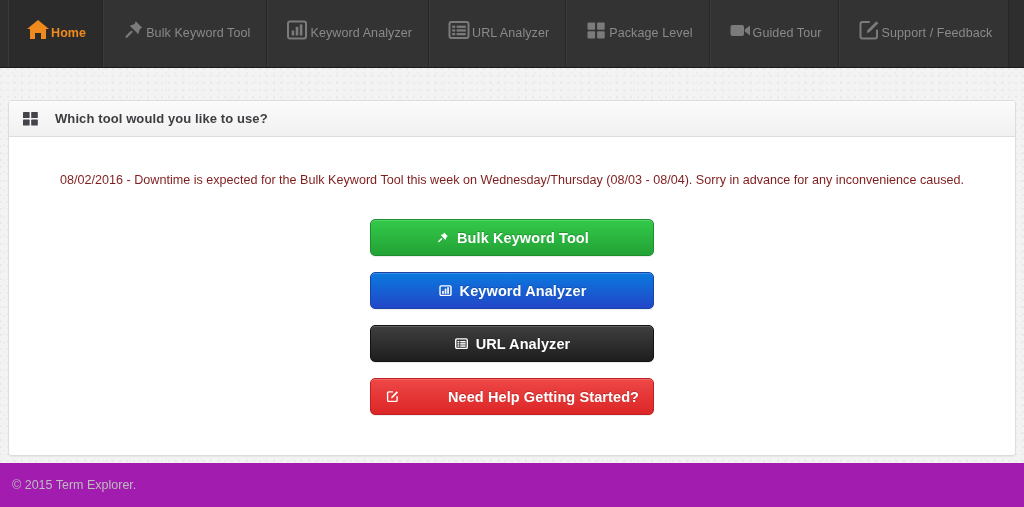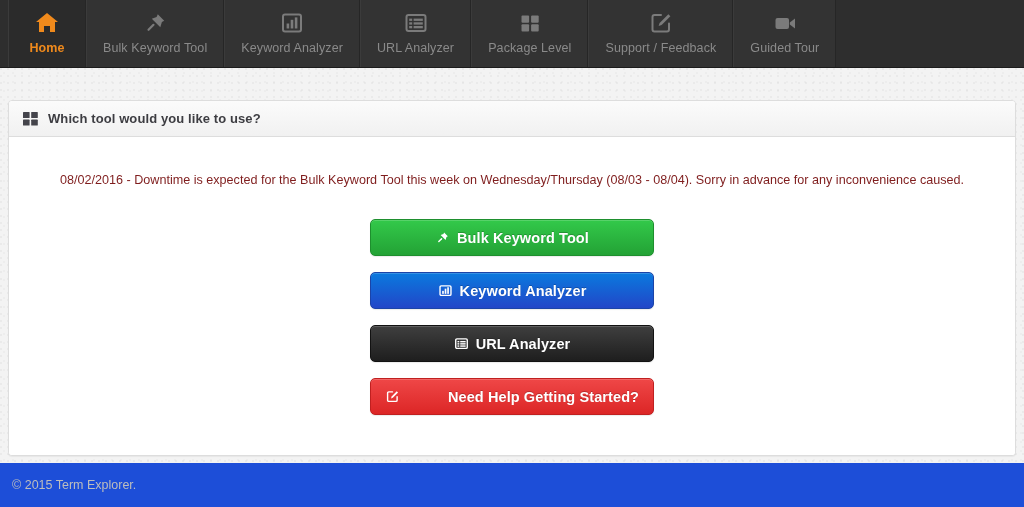--- a/index.html
+++ b/index.html
@@ -45,21 +45,21 @@
 
   .nav-spacer-left {
     width: 8px;
     background: #2e2e2e;
     flex: 0 0 8px;
   }
 
   .nav-item {
     position: relative;
     display: flex;
-    flex-direction: column;
+    flex-direction: row;
     align-items: center;
     justify-content: center;
     padding: 6px 16px 8px 16px;
     background: #333333;
     color: #8a8a8a;
     cursor: pointer;
     border-right: 1px solid #262626;
     border-left: 1px solid #3b3b3b;
     min-width: 78px;
   }
@@ -106,20 +106,21 @@
     overflow: hidden;
   }
 
   .panel-heading {
     height: 36px;
     background: linear-gradient(to bottom, #fbfbfb 0%, #f1f1f1 100%);
     border-bottom: 1px solid #dddddd;
     display: flex;
     align-items: center;
     padding: 0 14px;
+    gap: 7px;
   }
 
   .panel-heading-icon {
     display: flex;
     align-items: center;
     margin-right: 10px;
   }
 
   .panel-title {
     font-size: 13px;
@@ -175,21 +176,21 @@
   .btn-blue   { background: linear-gradient(to bottom, #0a7ade 0%, #2246c8 100%); border-color: #1b44a8; }
   .btn-dark   { background: linear-gradient(to bottom, #3f3f3f 0%, #1e1e1e 100%); border-color: #121212; }
   .btn-red    { background: linear-gradient(to bottom, #ef4747 0%, #dc2626 100%); border-color: #c02020; gap: 48px; }
 
   
   .footer {
     position: absolute;
     left: 0; top: 463px;
     width: 1024px;
     height: 44px;
-    background: #1d4ed8;
+    background: #a21caf;
     display: flex;
     align-items: center;
     padding: 4px 12px;
     z-index: 5;
   }
   .footer-text {
     color: #bdbdbd;
     font-size: 12.5px;
   }
 </style>
@@ -257,35 +258,35 @@
         <rect x="4.5" y="13.3" width="7.6" height="7.2" rx="1" fill="#7b7b7b"></rect>
         <rect x="14.1" y="13.3" width="7.6" height="7.2" rx="1" fill="#7b7b7b"></rect>
       </svg>
     </span>
     <span class="nav-label">Package Level</span>
   </div>
 
   <div class="nav-item">
     <span class="nav-icon">
       <svg width="26" height="24" viewBox="0 0 26 24">
+        <rect x="3.5" y="7" width="13.5" height="11" rx="2" fill="#7b7b7b"></rect>
+        <path d="M17.8 11.6 L23 7.6 L23 17.4 L17.8 13.4 Z" fill="#7b7b7b"></path>
+      </svg>
+    </span>
+    <span class="nav-label">Guided Tour</span>
+  </div>
+
+  <div class="nav-item">
+    <span class="nav-icon">
+      <svg width="26" height="24" viewBox="0 0 26 24">
         <path d="M21 12.4 V18.5 a2 2 0 0 1 -2 2 H6.5 a2 2 0 0 1 -2 -2 V6 a2 2 0 0 1 2 -2 H13" fill="none" stroke="#7b7b7b" stroke-width="2" stroke-linecap="round"></path>
         <path d="M20.4 3.2 L22.4 5.2 L13.6 14 L10.6 15 L11.6 12 Z" fill="#7b7b7b"></path>
       </svg>
     </span>
     <span class="nav-label">Support / Feedback</span>
-  </div>
-
-  <div class="nav-item">
-    <span class="nav-icon">
-      <svg width="26" height="24" viewBox="0 0 26 24">
-        <rect x="3.5" y="7" width="13.5" height="11" rx="2" fill="#7b7b7b"></rect>
-        <path d="M17.8 11.6 L23 7.6 L23 17.4 L17.8 13.4 Z" fill="#7b7b7b"></path>
-      </svg>
-    </span>
-    <span class="nav-label">Guided Tour</span>
   </div>
 
   <div class="nav-fill"></div>
 </div>
 
 <div class="panel">
 
   <div class="panel-heading">
     <span class="panel-heading-icon">
       <svg width="15" height="14" viewBox="0 0 15 14">

